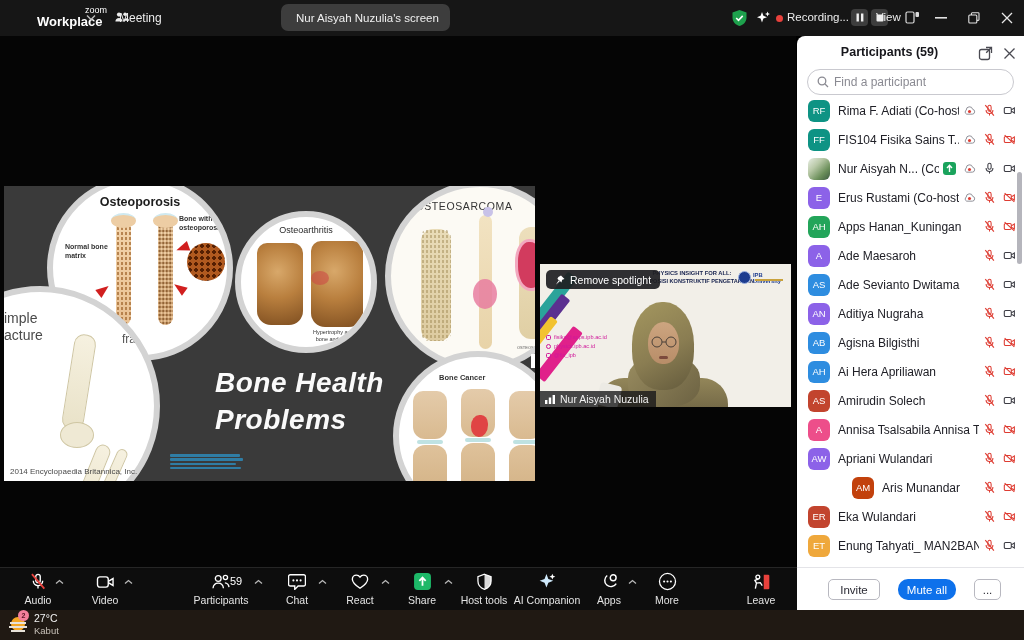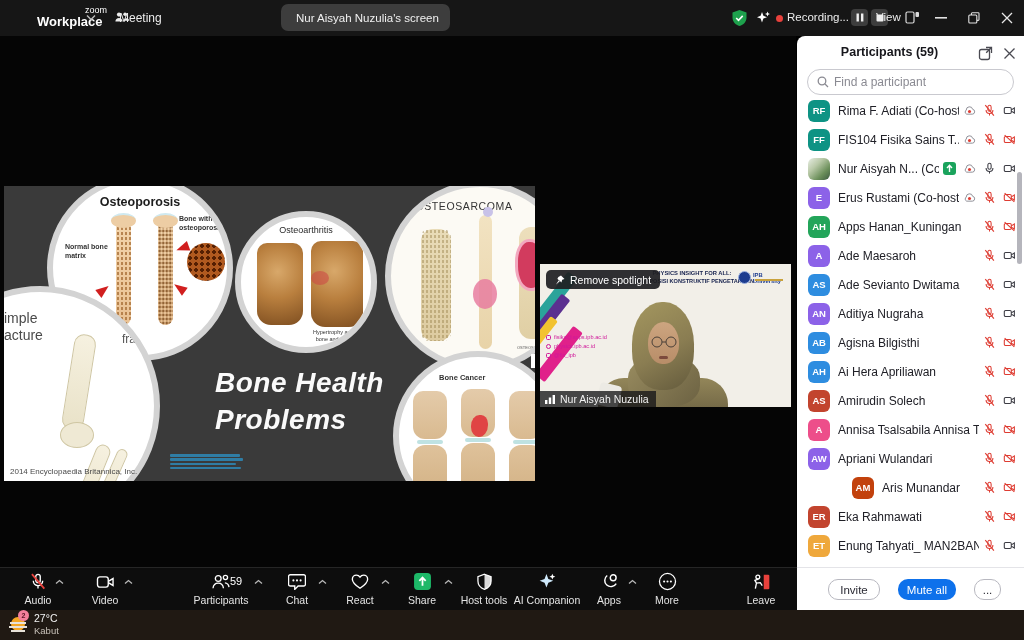--- a/index.html
+++ b/index.html
@@ -64,30 +64,30 @@
   
   .panel { position:absolute; left:797px; top:36px; width:227px; height:574px; background:#fff; border-radius:8px 0 0 0; }
   .panel-title { position:absolute; left:0; top:9px; width:185px; text-align:center; font-size:12.5px; font-weight:bold; color:#17171c; }
   .p-search { position:absolute; left:10px; top:33px; width:207px; height:26px; border:1px solid #c9c9cf; border-radius:14px;
               display:flex; align-items:center; gap:5px; padding:0 9px; background:#fff; }
   .p-search input { border:none; outline:none; font-size:12px; color:#444; width:160px; background:transparent;
                     font-family:"Liberation Sans","DejaVu Sans",sans-serif; }
   .p-search input::placeholder { color:#8a8a92; }
   .p-list { position:absolute; left:0; top:60px; width:227px; height:464px; overflow:hidden; }
   .p-row { position:absolute; left:0; width:227px; height:29px; display:flex; align-items:center; padding:0 8px 0 11px; }
-  .avatar { width:22px; height:22px; border-radius:6px; color:#fff; font-size:9.5px; font-weight:bold;
+  .avatar { width:22px; height:22px; border-radius:6px; color:#fff; font-size:9.5px; font-weight:normal;
             display:flex; align-items:center; justify-content:center; flex:none; }
   .avatar.photo { background:linear-gradient(135deg,#e8eee4 0%,#b9c9a8 35%,#6b8f5a 70%,#3c5a40 100%); }
   .p-name { font-size:12px; color:#202027; margin-left:8px; white-space:nowrap; overflow:hidden; flex:1; }
   .p-icons { display:flex; align-items:center; gap:7px; flex:none; margin-left:4px; }
   .p-icons .pi { display:flex; width:13px; height:13px; }
   .badge-share { width:13px; height:13px; background:#1aa35c; border-radius:3px; align-items:center; justify-content:center; }
   .scroll-thumb { position:absolute; left:220px; top:136px; width:5px; height:92px; background:#b5b5bc; border-radius:3px; }
   .panel-footer { position:absolute; left:0; top:531px; width:227px; height:43px; border-top:1px solid #e4e4e8; background:#fff; }
-  .btn-outline { position:absolute; height:21px; border:1px solid #b8b8c0; border-radius:10px; background:#fff;
+  .btn-outline { position:absolute; height:21px; border:1px solid #b8b8c0; border-radius:5px; background:#fff;
                  font-size:11.5px; color:#2a2a33; display:flex; align-items:center; justify-content:center; }
   .btn-blue { position:absolute; height:21px; border-radius:10px; background:#0e71eb; font-size:11.5px; color:#fff;
               display:flex; align-items:center; justify-content:center; }
 
   
   .ztoolbar { position:absolute; left:0; top:567px; width:797px; height:43px; background:#0d0d0d; border-top:1px solid #262626; }
   .zbtn { position:absolute; top:3px; display:flex; flex-direction:column; align-items:center; }
   .zbtn .ic { height:21px; display:flex; align-items:center; justify-content:center; }
   .zbtn .lb { font-size:10.5px; color:#e4e4e4; margin-top:2px; white-space:nowrap; }
   .chev { position:absolute; top:11px; }
@@ -725,21 +725,21 @@
                   <path d="M10.2 7.2l3.8-2.3v6.2l-3.8-2.3"></path>
                 </g>
                 <path d="M2 2.6l12 10.8" stroke="#de3c32" stroke-width="1.4"></path>
               </svg>
             </span>
           </div>
     </div>
 
     <div class="p-row" style="top: 406px;">
       <div class="avatar" style="background: rgb(194, 68, 46);">ER</div>
-      <div class="p-name">Eka Rahmawati</div>
+      <div class="p-name">Eka Wulandari</div>
       <div class="p-icons">
             <span class="pi">
               <svg width="13" height="13" viewBox="0 0 16 16">
                 <g stroke="#de3c32" fill="none" stroke-width="1.3">
                   <rect x="6" y="1.6" width="4" height="7.4" rx="2"></rect>
                   <path d="M3.8 7.4a4.2 4.2 0 0 0 8.4 0"></path>
                   <path d="M8 11.6v2.6"></path>
                 </g>
                 <path d="M2.8 1.4l10.6 13" stroke="#de3c32" stroke-width="1.4"></path>
               </svg>

